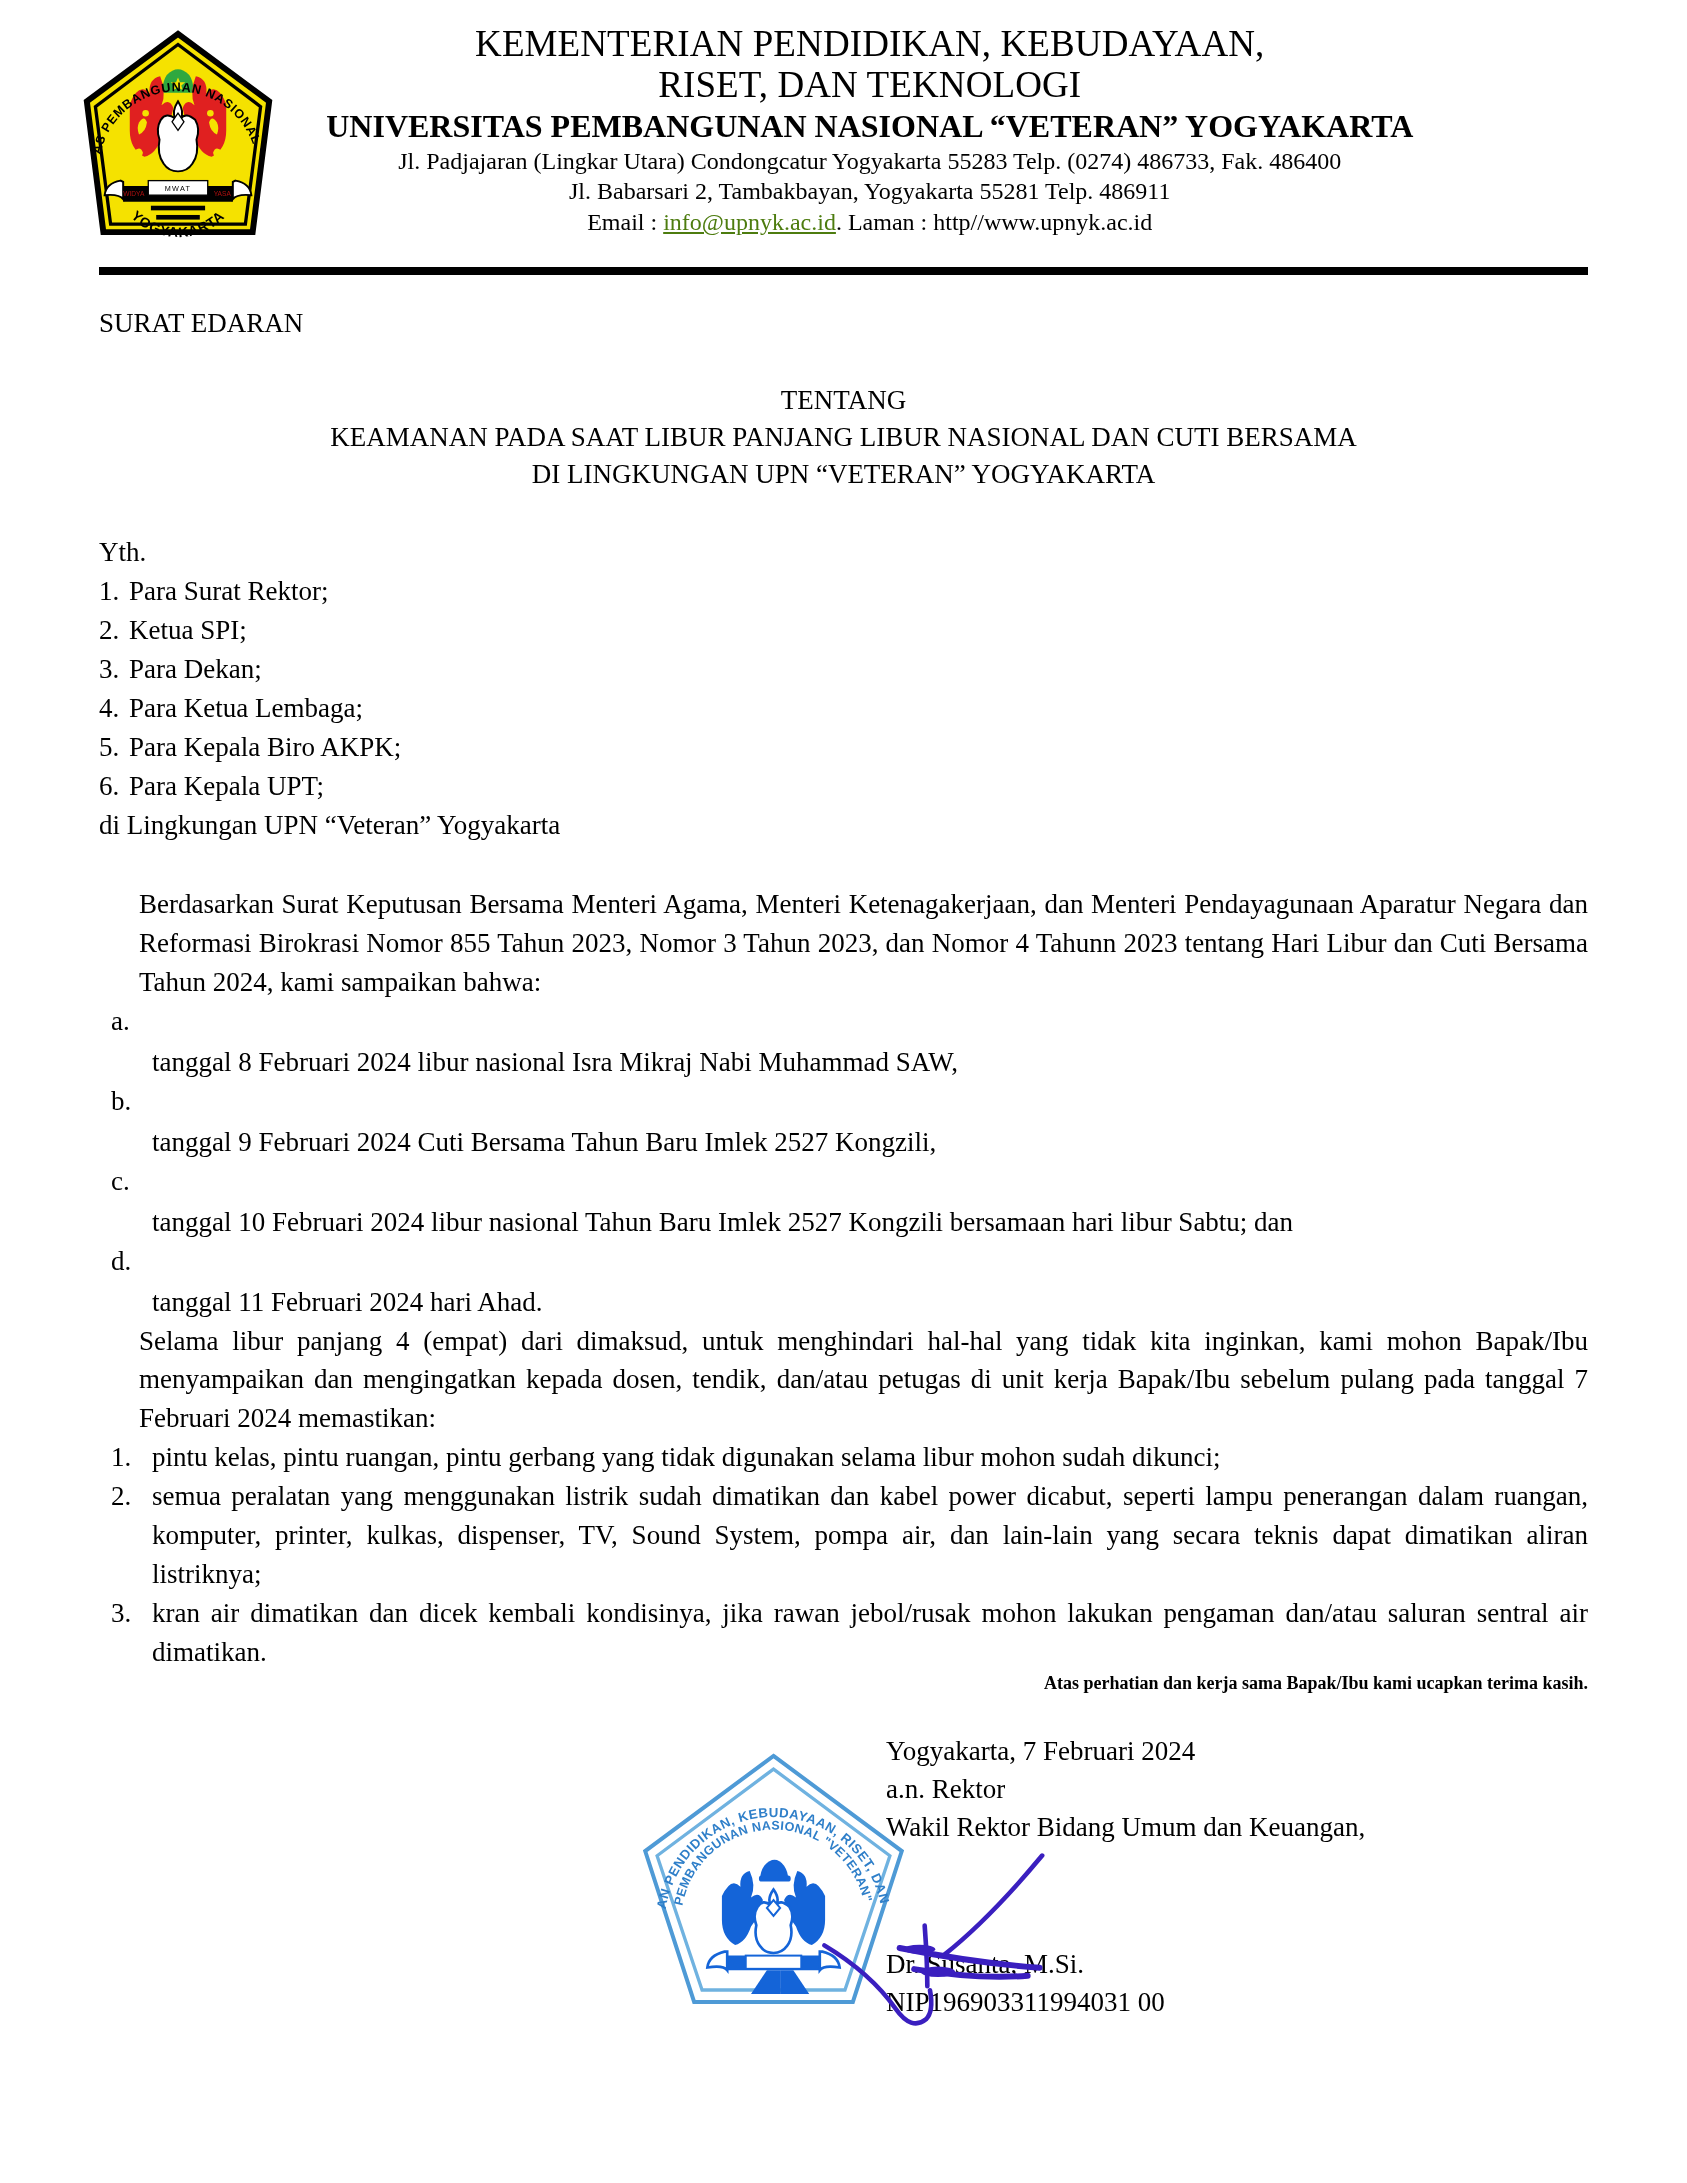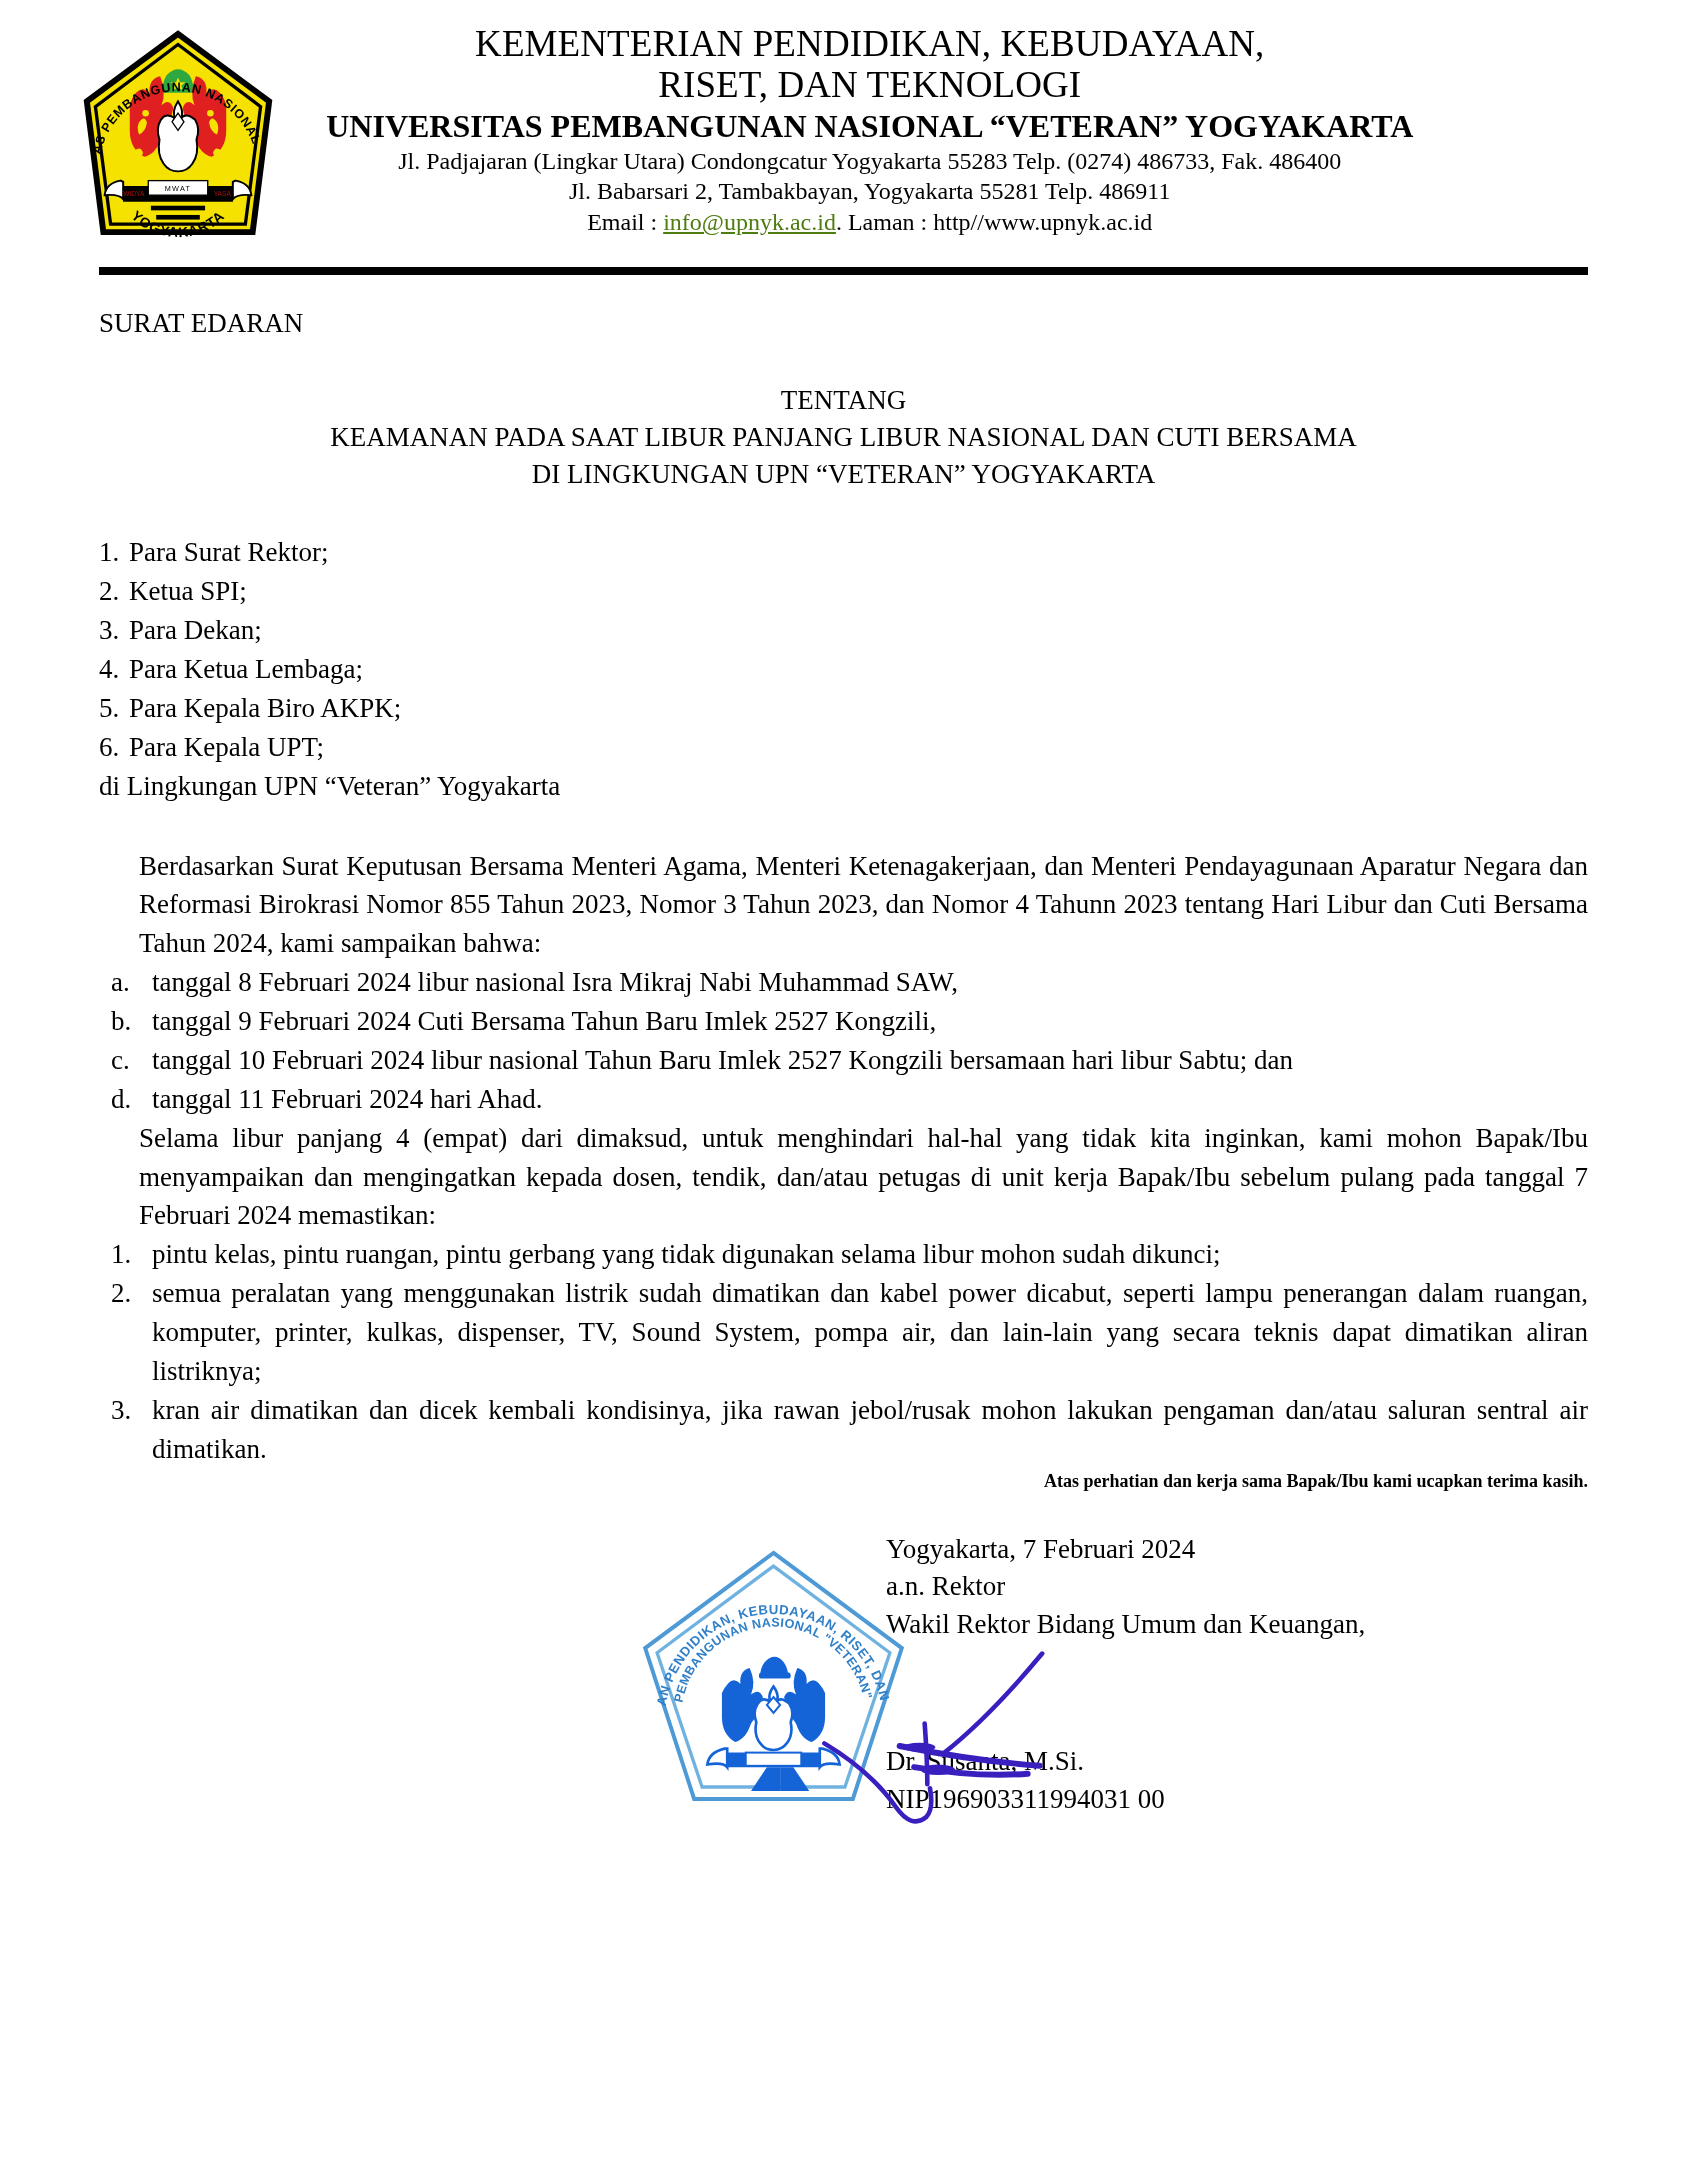--- a/index.html
+++ b/index.html
@@ -114,20 +114,21 @@
     display: flex;
     font-size: 27px;
     line-height: 1.44;
     padding-left: 12px;
   }
   .alist-mark { width: 41px; flex: 0 0 41px; }
   .alist-body {
     flex: 1 1 auto;
     text-align: justify;
     text-justify: inter-word;
+    margin-top: 41px;
   }
 
   
   .nlist-row {
     display: flex;
     font-size: 27px;
     line-height: 1.44;
     padding-left: 12px;
   }
   .nlist-mark { width: 41px; flex: 0 0 41px; }
@@ -250,20 +251,21 @@
 
   <div class="doc-subject">
     <div>TENTANG</div>
     <div>KEAMANAN PADA SAAT LIBUR PANJANG LIBUR NASIONAL DAN CUTI BERSAMA</div>
     <div>DI LINGKUNGAN UPN “VETERAN” YOGYAKARTA</div>
   </div>
 
   <div class="block-gap-lg"></div>
 
   <div class="yth">
+    <div>Yth.</div>
 
     <div class="yth-row">
       <span class="yth-num">1.</span>
       <span class="yth-label">Para Surat Rektor;</span>
     </div>
     <div class="yth-row">
       <span class="yth-num">2.</span>
       <span class="yth-label">Ketua SPI;</span>
     </div>
     <div class="yth-row">

